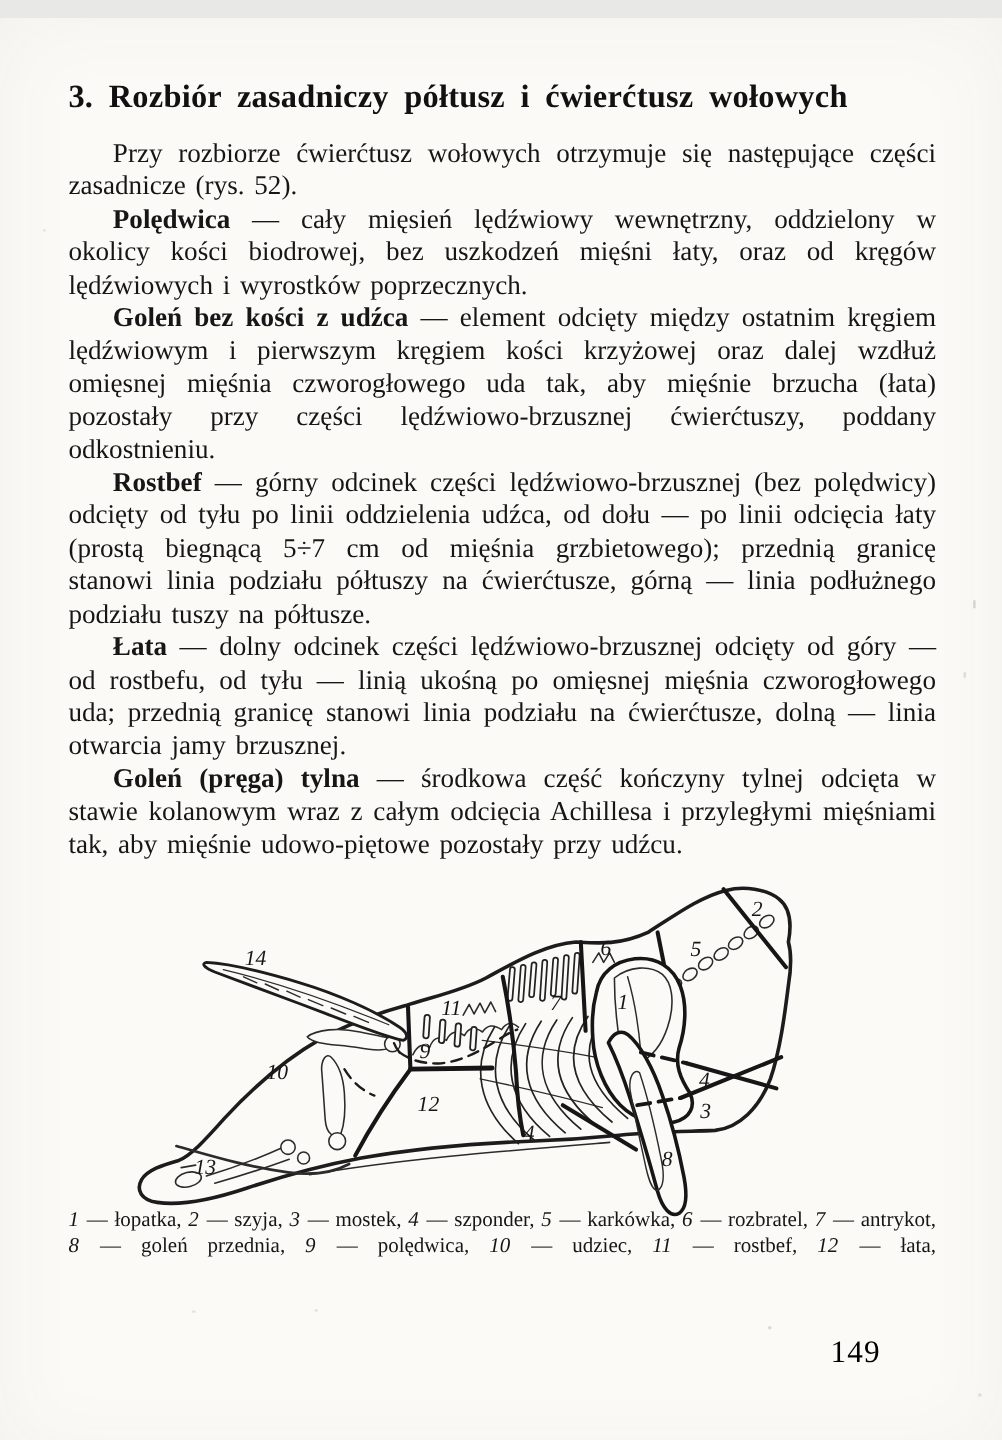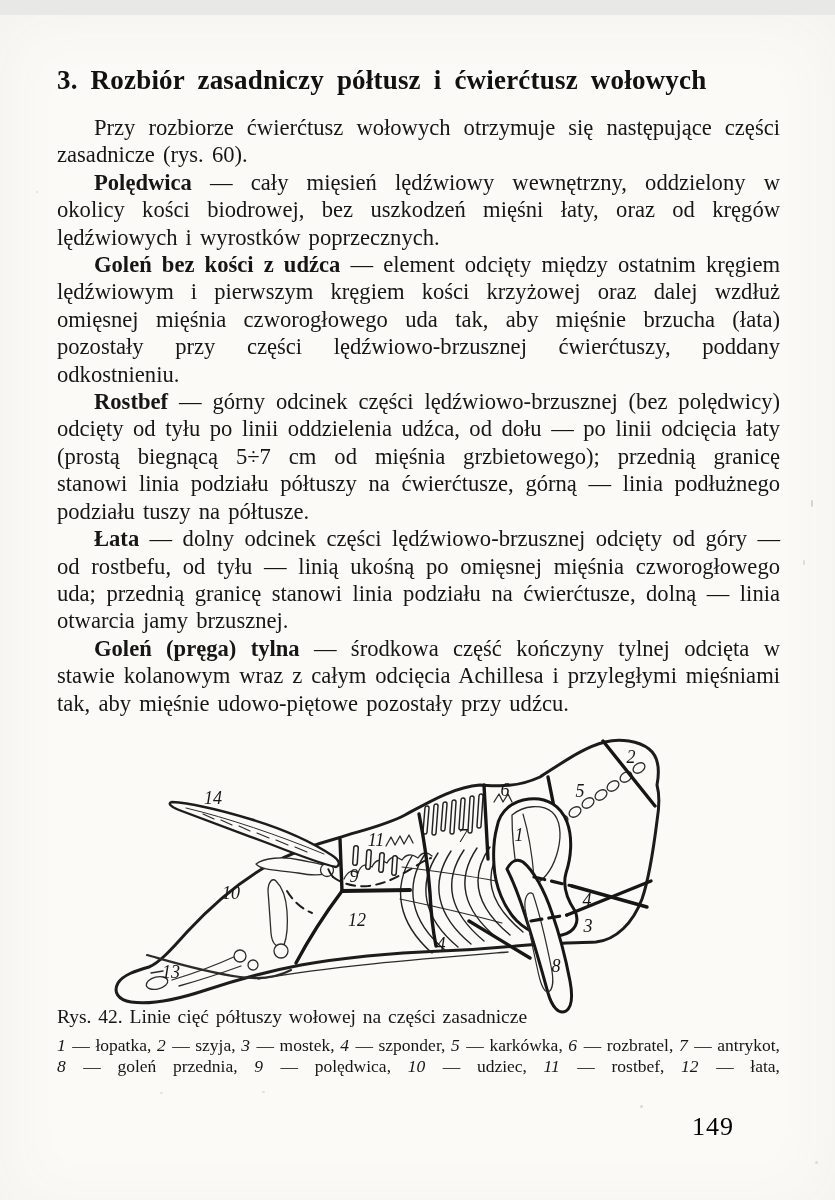--- a/index.html
+++ b/index.html
@@ -47,21 +47,21 @@
   .speck{position:absolute;background:#a9a8a2;border-radius:2px;opacity:.7;}
 </style>
 </head>
 <body>
 
 <div class="page">
 
   <h1 class="heading">3. Rozbiór zasadniczy półtusz i ćwierćtusz wołowych</h1>
 
   <div class="bodytext">
-    <p><b></b><span>Przy rozbiorze ćwierćtusz wołowych otrzymuje się następujące części zasadnicze (rys. 60).</span></p>
+    <p><b></b><span>Przy rozbiorze ćwierćtusz wołowych otrzymuje się następujące części zasadnicze (rys. 52).</span></p>
     <p><b>Polędwica</b><span> — cały mięsień lędźwiowy wewnętrzny, oddzielony w okolicy kości biodrowej, bez uszkodzeń mięśni łaty, oraz od kręgów lędźwiowych i wyrostków poprzecznych.</span></p>
     <p><b>Goleń bez kości z udźca</b><span> — element odcięty między ostatnim kręgiem lędźwiowym i pierwszym kręgiem kości krzyżowej oraz dalej wzdłuż omięsnej mięśnia czworogłowego uda tak, aby mięśnie brzucha (łata) pozostały przy części lędźwiowo-brzusznej ćwierćtuszy, poddany odkostnieniu.</span></p>
     <p><b>Rostbef</b><span> — górny odcinek części lędźwiowo-brzusznej (bez polędwicy) odcięty od tyłu po linii oddzielenia udźca, od dołu — po linii odcięcia łaty (prostą biegnącą 5÷7 cm od mięśnia grzbietowego); przednią granicę stanowi linia podziału półtuszy na ćwierćtusze, górną — linia podłużnego podziału tuszy na półtusze.</span></p>
     <p><b>Łata</b><span> — dolny odcinek części lędźwiowo-brzusznej odcięty od góry — od rostbefu, od tyłu — linią ukośną po omięsnej mięśnia czworogłowego uda; przednią granicę stanowi linia podziału na ćwierćtusze, dolną — linia otwarcia jamy brzusznej.</span></p>
     <p><b>Goleń (pręga) tylna</b><span> — środkowa część kończyny tylnej odcięta w stawie kolanowym wraz z całym odcięcia Achillesa i przyległymi mięśniami tak, aby mięśnie udowo-piętowe pozostały przy udźcu.</span></p>
   </div>
 
   <div class="figure">
     <svg viewBox="100 700 580 305" fill="none" stroke-linecap="round" stroke-linejoin="round">
 
@@ -175,21 +175,20 @@
           <text x="580" y="782">5</text>
           <text x="631" y="748">2</text>
           <text x="587" y="891">4</text>
           <text x="588" y="917">3</text>
           <text x="556" y="957">8</text>
         </g>
     </svg>
   </div>
 
   <div class="caption">
-    <p class="caption-title">Rys. 42. Linie cięć półtuszy wołowej na części zasadnicze</p>
     <div class="legend">
       <p class="legend-line just"><i>1</i> — łopatka, <i>2</i> — szyja, <i>3</i> — mostek, <i>4</i> — szponder, <i>5</i> — karkówka, <i>6</i> — rozbratel, <i>7</i> — antrykot,</p>
       <p class="legend-line just"><i>8</i> — goleń przednia, <i>9</i> — polędwica, <i>10</i> — udziec, <i>11</i> — rostbef, <i>12</i> — łata,</p>
     </div>
   </div>
 
   <div class="pagenum">149</div>
 
   <div class="speck" style="left:811px;top:485px;width:2px;height:7px;opacity:.45"></div>
   <div class="speck" style="left:803px;top:545px;width:2px;height:5px;opacity:.35"></div>

